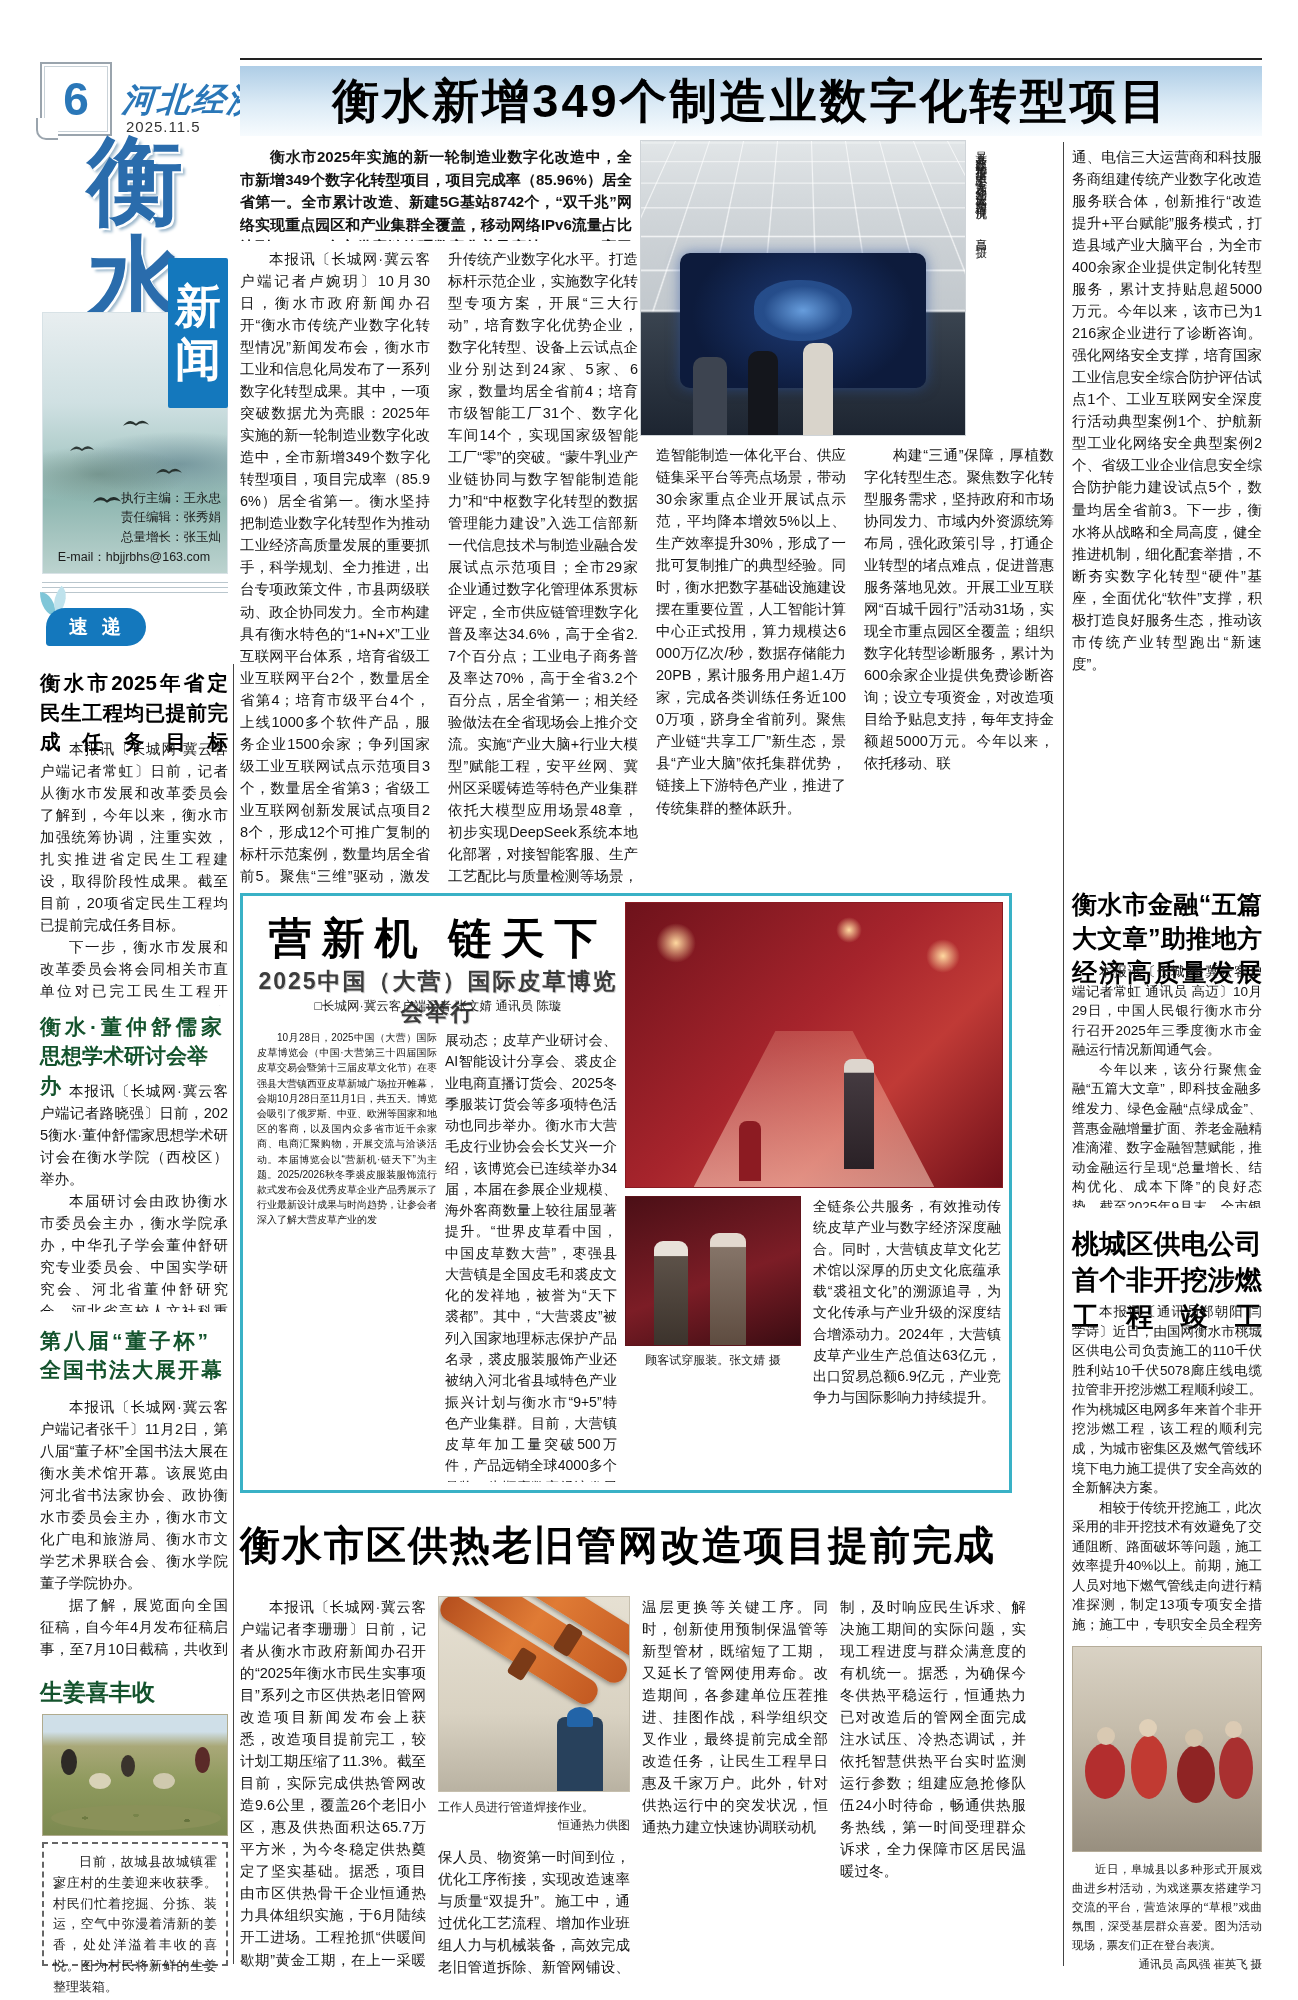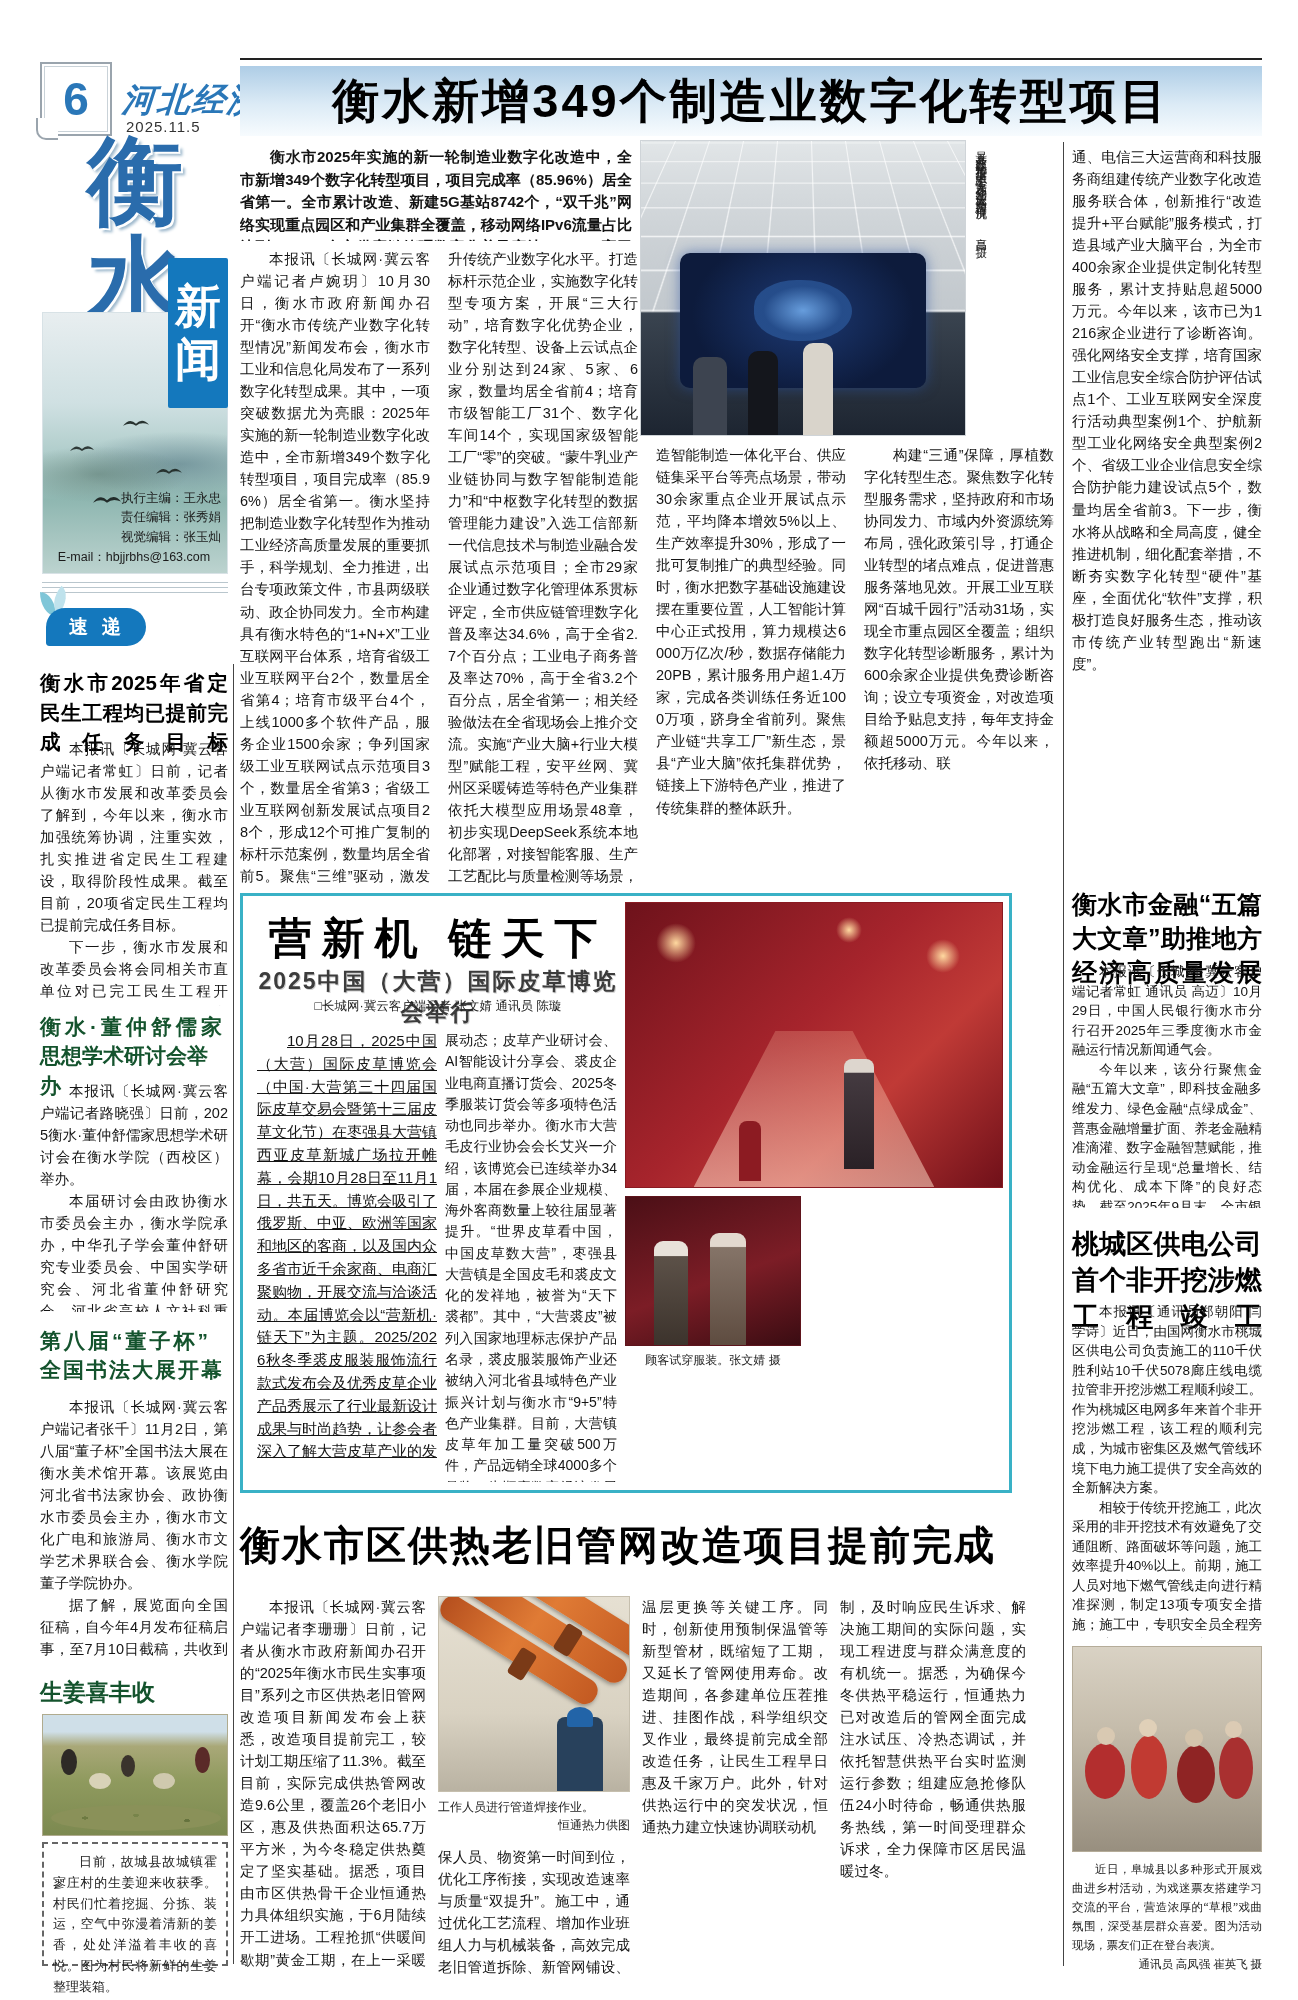--- a/index.html
+++ b/index.html
@@ -176,21 +176,21 @@
       </svg>
     <svg class="bird" style="left:48px; top:178px;" width="32" height="14" viewBox="0 0 26 12">
         <path d="M1 10 Q7 2 13 8 Q19 2 25 9 Q18 6 13 10 Q8 6 1 10Z" fill="#222c2a"></path>
       </svg>
     <svg class="bird" style="left:112px; top:150px;" width="28" height="13" viewBox="0 0 26 12">
         <path d="M1 10 Q7 2 13 8 Q19 2 25 9 Q18 6 13 10 Q8 6 1 10Z" fill="#27322f"></path>
       </svg>
     <div class="abs editorlines" style="right:6px; bottom:26px; width:150px;">
       <div>执行主编：王永忠</div>
       <div>责任编辑：张秀娟</div>
-      <div>视觉编辑：张玉灿</div>
+      <div>总量增长：张玉灿</div>
     </div>
     <div class="abs editorlines" style="right:2px; bottom:6px; width:182px; text-align:center;">E-mail：hbjjrbhs@163.com</div>
   </div>
   <div class="abs sulines" style="left:42px; top:578px; width:186px;">
     <div></div>
       <div></div>
       <div></div>
   </div>
   <div class="leaf" style="left:40px; top:592px;"></div>
   <div class="leaf l2" style="left:52px; top:588px;"></div>
@@ -281,33 +281,36 @@
 
     <div class="abs photo-catwalk" style="left:382px; top:6px; width:378px; height:286px;">
       <div class="runway"></div>
       <div class="spark" style="left:30px; top:20px; width:40px; height:40px;"></div>
       <div class="spark" style="left:300px; top:36px; width:34px; height:34px;"></div>
       <div class="spark" style="left:210px; top:14px; width:26px; height:26px;"></div>
       <div class="model" style="left:58%; bottom:18px; width:30px; height:110px; background:linear-gradient(180deg,#ddd6ce 12%,#443a40 13%,#2a2126 100%);"></div>
       <div class="model" style="left:30%; bottom:6px; width:22px; height:60px; background:#8c1b22;"></div>
     </div>
 
-    <div class="abs jtext" style="left:14px; top:134px; width:180px; height:452px; font-size:15px;text-decoration:underline;">
+    <div class="abs jtext" style="left:14px; top:134px; width:180px; height:452px; font-size:10px;">
       <p>10月28日，2025中国（大营）国际皮草博览会（中国·大营第三十四届国际皮草交易会暨第十三届皮草文化节）在枣强县大营镇西亚皮草新城广场拉开帷幕，会期10月28日至11月1日，共五天。博览会吸引了俄罗斯、中亚、欧洲等国家和地区的客商，以及国内众多省市近千余家商、电商汇聚购物，开展交流与洽谈活动。本届博览会以“营新机·链天下”为主题。2025/2026秋冬季裘皮服装服饰流行款式发布会及优秀皮草企业产品秀展示了行业最新设计成果与时尚趋势，让参会者深入了解大营皮草产业的发</p>
     </div>
     <div class="abs jtext" style="left:202px; top:134px; width:172px; height:452px; font-size:14px;">
       <p style="text-indent:0;">展动态；皮草产业研讨会、AI智能设计分享会、裘皮企业电商直播订货会、2025冬季服装订货会等多项特色活动也同步举办。衡水市大营毛皮行业协会会长艾兴一介绍，该博览会已连续举办34届，本届在参展企业规模、海外客商数量上较往届显著提升。“世界皮草看中国，中国皮草数大营”，枣强县大营镇是全国皮毛和裘皮文化的发祥地，被誉为“天下裘都”。其中，“大营裘皮”被列入国家地理标志保护产品名录，裘皮服装服饰产业还被纳入河北省县域特色产业振兴计划与衡水市“9+5”特色产业集群。目前，大营镇皮草年加工量突破500万件，产品远销全球4000多个品牌。为顺应数字经济发展趋势，大营镇积极布局直播电商等新业态，成立“枣强县大营电商产业协会”，打造标准化电商基地，为从业者提供选品展示、主播培育孵化等</p>
     </div>
 
     <div class="abs photo-shop" style="left:382px; top:300px; width:176px; height:150px;">
       <div class="figure" style="left:28px; width:34px; height:104px; background:linear-gradient(180deg,#e8e2da 14%,#5c5148 15%,#3c332c 100%);"></div>
       <div class="figure" style="left:84px; width:36px; height:112px; background:linear-gradient(180deg,#e3d9cf 12%,#857468 13%,#5e4c40 100%);"></div>
     </div>
     <div class="abs smallcap" style="left:382px; top:456px; width:176px; text-align:center;">顾客试穿服装。张文婧 摄</div>
 
+    <div class="abs jtext" style="left:570px; top:300px; width:188px; height:286px; font-size:14px;">
+      <p style="text-indent:0;">全链条公共服务，有效推动传统皮草产业与数字经济深度融合。同时，大营镇皮草文化艺术馆以深厚的历史文化底蕴承载“裘祖文化”的溯源追寻，为文化传承与产业升级的深度结合增添动力。2024年，大营镇皮草产业生产总值达63亿元，出口贸易总额6.9亿元，产业竞争力与国际影响力持续提升。</p>
+    </div>
   </div>
 
   <div class="abs bottomh" style="left:240px; top:1518px; width:772px;">衡水市区供热老旧管网改造项目提前完成</div>
 
   <div class="abs jtext" style="left:240px; top:1596px; width:186px; height:378px;">
     <p>本报讯〔长城网·冀云客户端记者李珊珊〕日前，记者从衡水市政府新闻办召开的“2025年衡水市民生实事项目”系列之市区供热老旧管网改造项目新闻发布会上获悉，改造项目提前完工，较计划工期压缩了11.3%。截至目前，实际完成供热管网改造9.6公里，覆盖26个老旧小区，惠及供热面积达65.7万平方米，为今冬稳定供热奠定了坚实基础。据悉，项目由市区供热骨干企业恒通热力具体组织实施，于6月陆续开工进场。工程抢抓“供暖间歇期”黄金工期，在上一采暖期结束后全面摸查管网薄弱环节，制定“一区一策”改造方案，启动“停暖即开工”机制，同时要求参建单位</p>
   </div>
 
   <div class="abs photo-pipes" style="left:438px; top:1596px; width:192px; height:196px;">
     <div class="pipe" style="left:-10px; top:40px; width:180px; height:26px; transform:rotate(32deg);"></div>

